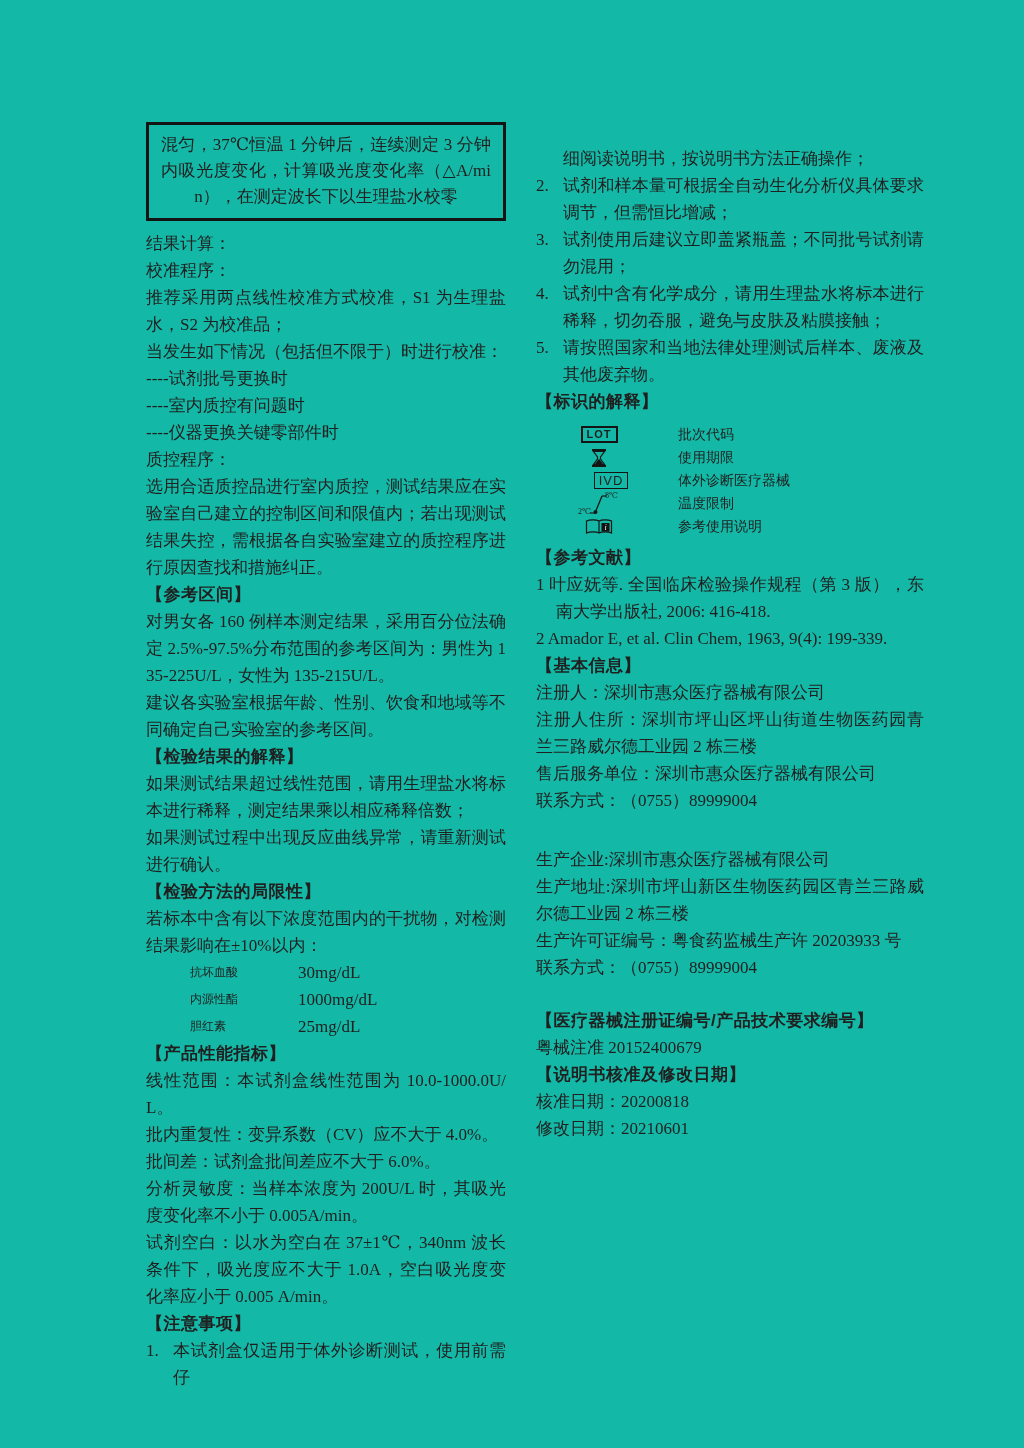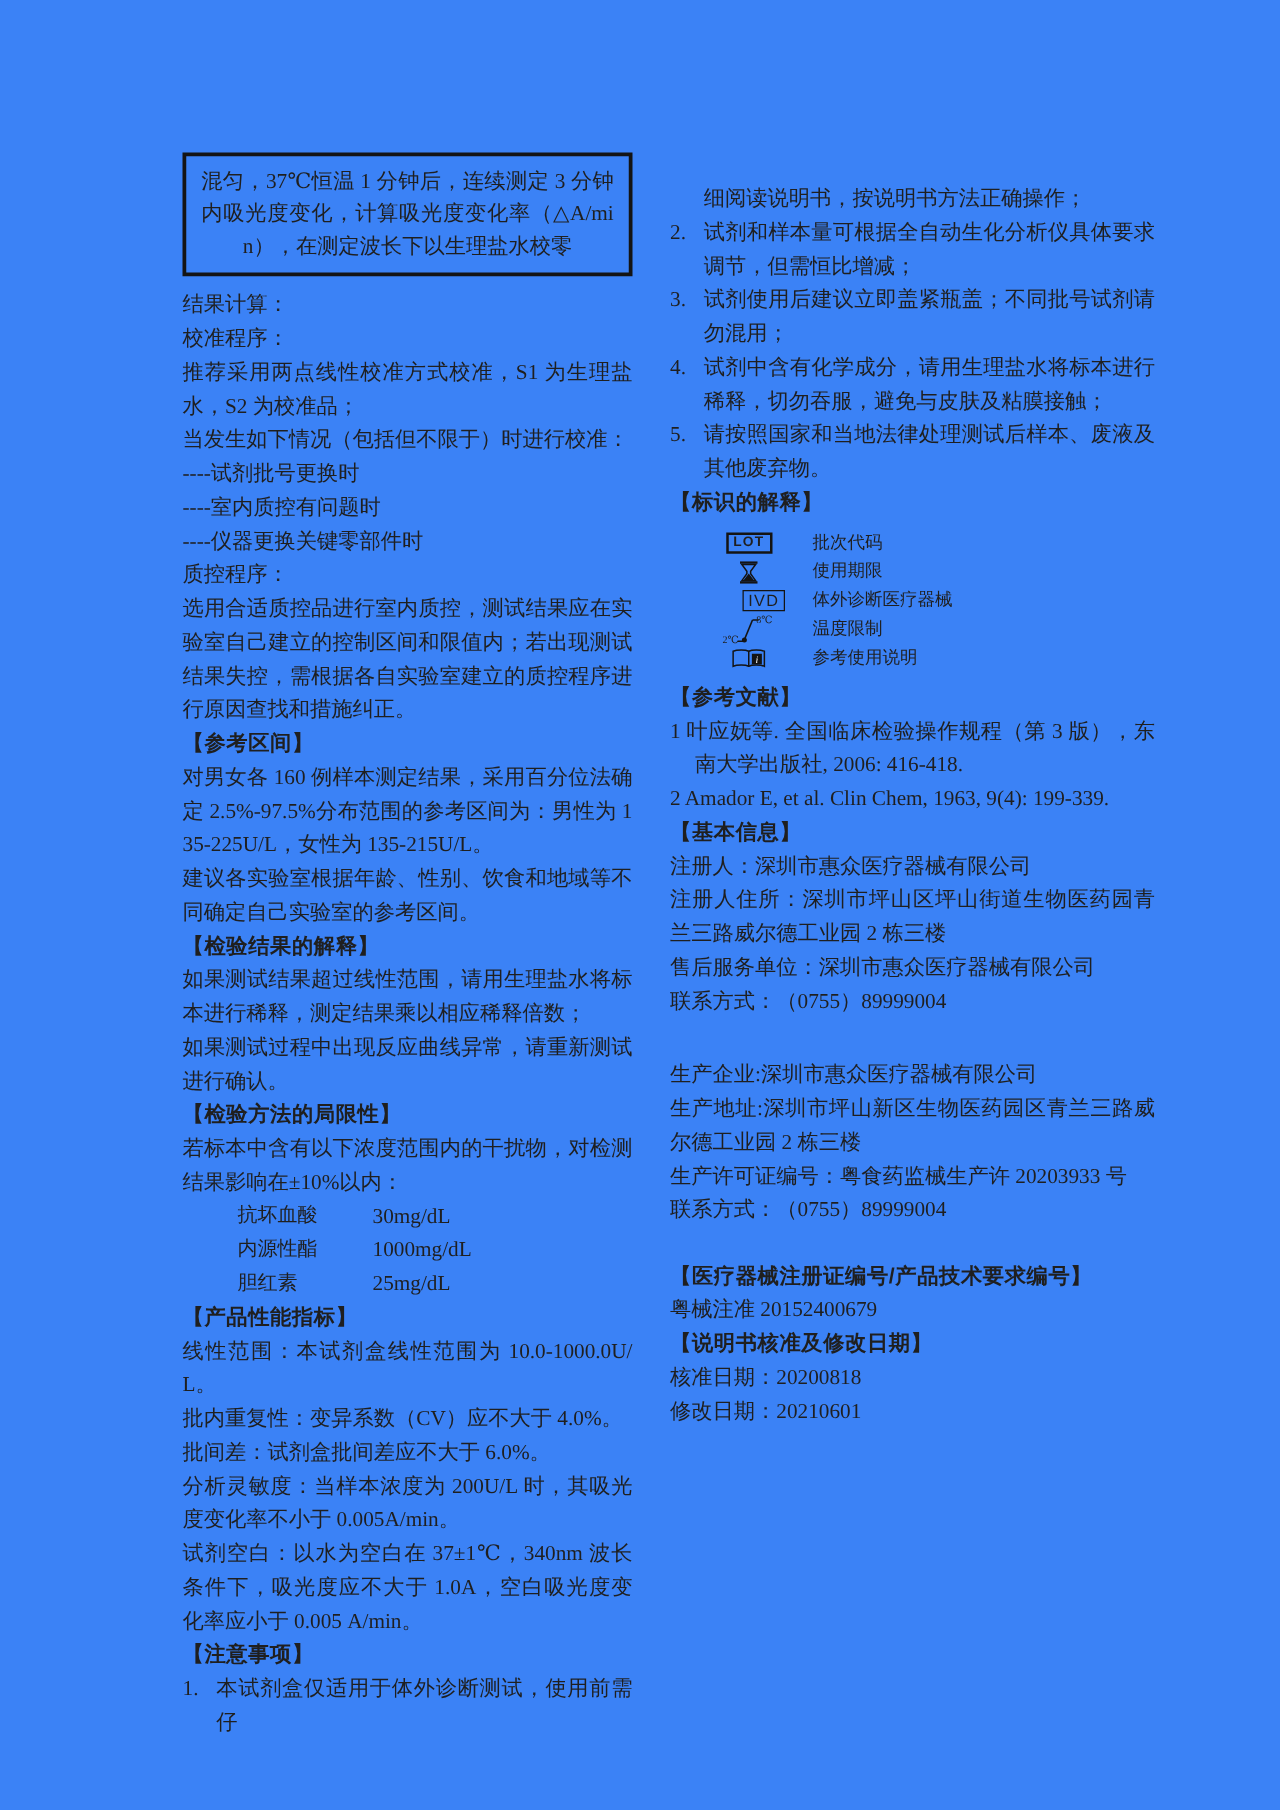--- a/index.html
+++ b/index.html
@@ -1,21 +1,21 @@
 <!DOCTYPE html>
 <html><head>
 <meta charset="utf-8">
 <style>
   html,body { margin:0; padding:0; background:#ffffff; }
   body {
     width:1024px; height:1448px; position:relative; overflow:hidden;
     font-family:"Liberation Serif","DejaVu Serif",serif;
     color:#1f1f1f;
   }
-  .page { position:absolute; inset:0; background:#3b82f6;padding-left:16px; }
+  .page { position:absolute; inset:0; background:#14b8a6;padding-left:16px; }
 
   .col { position:absolute; }
   .col-left  { left:146px; top:122px; width:360px; }
   .col-right { left:536px; top:128px; width:388px; }
 
   .p {
     margin:0; font-size:17px; line-height:27px; text-align:justify;
     word-break:break-all;
   }
   .hd {
@@ -30,27 +30,27 @@
     word-break:break-all;
   }
   .boxed-note::after { content:""; display:inline-block; width:0; }
 
   .num-item { display:flex; }
   .num-item .num { flex:none; width:27px; font-size:17px; line-height:27px; }
   .num-item .txt { flex:1; }
   .cont-line { padding-left:27px;margin-top:17px; }
 
   .tbl-row { display:flex; padding-left:44px; }
-  .tbl-row .tbl-name { width:108px; font-size:16px; line-height:27px; }
+  .tbl-row .tbl-name { width:108px; font-size:12px; line-height:27px; }
   .tbl-row .tbl-val  { font-size:17px; line-height:27px; }
 
   .symbols { margin:8px 0 6px 28px; }
   .sym-row { display:flex; align-items:center; height:23px; }
   .sym-cell { flex:none; width:70px; display:flex; justify-content:center; align-items:center; }
-  .sym-label { margin-left:16px; font-size:14px; line-height:23px; }
+  .sym-label { margin-left:44px; font-size:14px; line-height:23px; }
 
   .lot-box {
     display:inline-block; border:2px solid #141414; padding:0 4px;
     font-family:"Liberation Sans","DejaVu Sans",sans-serif;
     font-weight:bold; font-size:11px; line-height:13px; letter-spacing:1px;
   }
   .ivd-box {
     display:inline-block; border:1px solid #141414; padding:0 4px;
     font-family:Liberation Sans, sans-serif;
     font-size:13px; line-height:15px; letter-spacing:1px;margin-left:24px;

